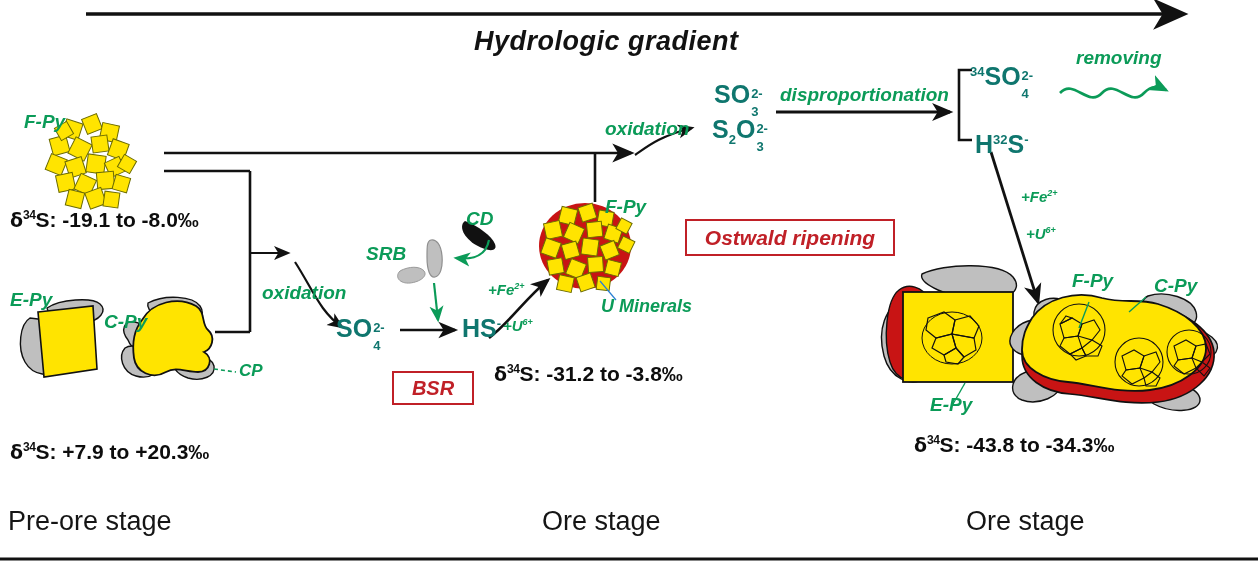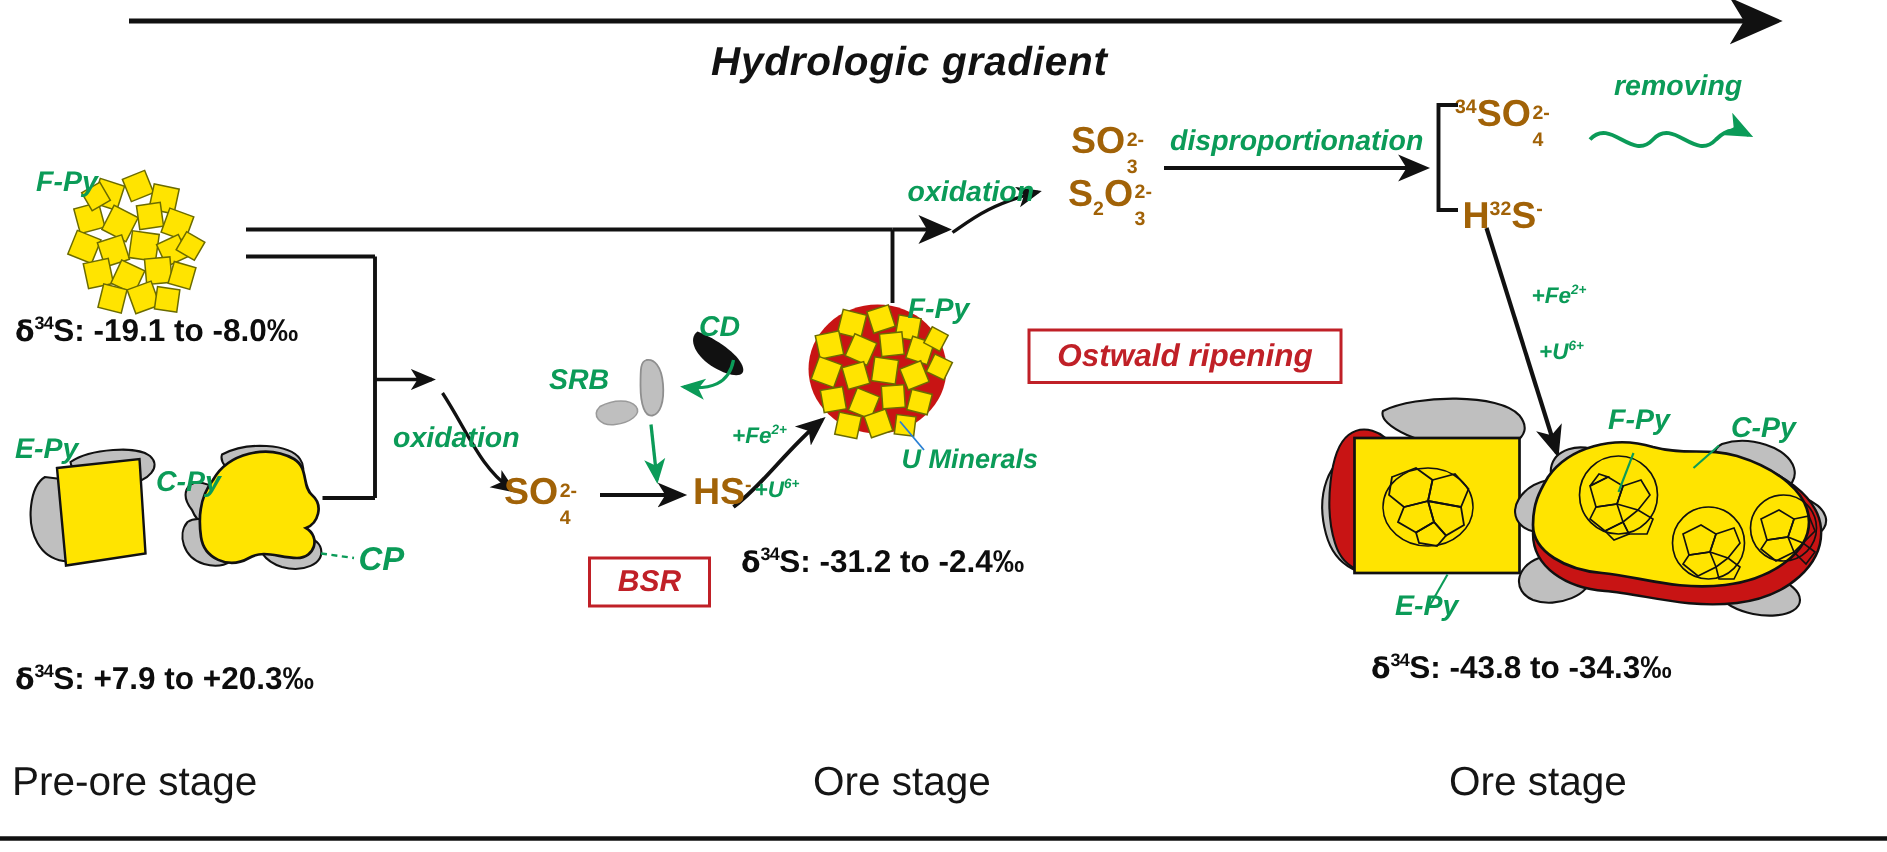--- a/index.html
+++ b/index.html
@@ -40,21 +40,21 @@
   }
   .delta{
     color:#0d0d0d;
     font-weight:bold;
     font-size:21px;
     letter-spacing:0px;
   }
   .delta .dsym{font-family:"DejaVu Sans", sans-serif;font-weight:bold;font-size:19px;}
   .delta sup{font-size:12px;font-weight:bold;vertical-align:super;letter-spacing:-0.5px;}
   .formula{
-    color:#a16207;
+    color:#0f766e;
     font-weight:bold;
     font-size:25px;
     letter-spacing:0px;
   }
   .formula sup{font-size:13px;vertical-align:super;}
   .formula sub{font-size:13px;vertical-align:sub;}
   .supsub{position:relative;display:inline-block;vertical-align:baseline;width:0;}
   .supsub .s-up{position:absolute;left:1px;top:-16px;font-size:13px;font-weight:bold;}
   .supsub .s-dn{position:absolute;left:1px;top:2px;font-size:13px;font-weight:bold;}
 
@@ -280,21 +280,21 @@
   <div class="lbl title" style="left:474px;top:28px;">Hydrologic gradient</div>
 
   <div class="lbl green" style="left:24px;top:112px;font-size:19px;">F-Py</div>
 
   <div class="lbl delta" style="left:10px;top:209px;text-align:center;">
     <span class="dsym">δ</span><sup>34</sup><span>S: </span><span>-19.1 to -8.0‰</span>
   </div>
 
   <div class="lbl green" style="left:10px;top:290px;font-size:19px;">E-Py</div>
   <div class="lbl green" style="left:104px;top:312px;font-size:19px;">C-Py</div>
-  <div class="lbl green" style="left:239px;top:362px;font-size:22px;">CP</div>
+  <div class="lbl green" style="left:239px;top:362px;font-size:17px;">CP</div>
 
   <div class="lbl delta" style="left:10px;top:441px;">
     <span class="dsym">δ</span><sup>34</sup><span>S: </span><span>+7.9 to +20.3‰</span>
   </div>
 
   <div class="lbl green" style="left:262px;top:283px;font-size:19px;">oxidation</div>
 
   <div class="lbl formula" style="left:336px;top:316px;">
     <span>SO</span><span class="supsub"><span class="s-up">2-</span><span class="s-dn">4</span></span>
   </div>
@@ -312,21 +312,21 @@
   <div class="lbl tiny-green" style="left:503px;top:318px;">
     <span>+U</span><sup>6+</sup>
   </div>
 
   <div class="lbl green" style="left:605px;top:197px;font-size:19px;">F-Py</div>
   <div class="lbl green" style="left:601px;top:297px;font-size:18px;">U Minerals</div>
 
   <div class="lbl redbox" style="left:392px;top:371px;width:70px;padding:5px 4px;font-size:20px;">BSR</div>
 
   <div class="lbl delta" style="left:494px;top:363px;">
-    <span class="dsym">δ</span><sup>34</sup><span>S: </span><span>-31.2 to -2.4‰</span>
+    <span class="dsym">δ</span><sup>34</sup><span>S: </span><span>-31.2 to -3.8‰</span>
   </div>
 
   <div class="lbl redbox" style="left:685px;top:219px;width:198px;padding:6px 4px;font-size:21px;">Ostwald ripening</div>
 
   <div class="lbl green" style="left:605px;top:119px;font-size:19px;">oxidation</div>
 
   <div class="lbl formula" style="left:714px;top:82px;">
     <span>SO</span><span class="supsub"><span class="s-up">2-</span><span class="s-dn">3</span></span>
   </div>
 

